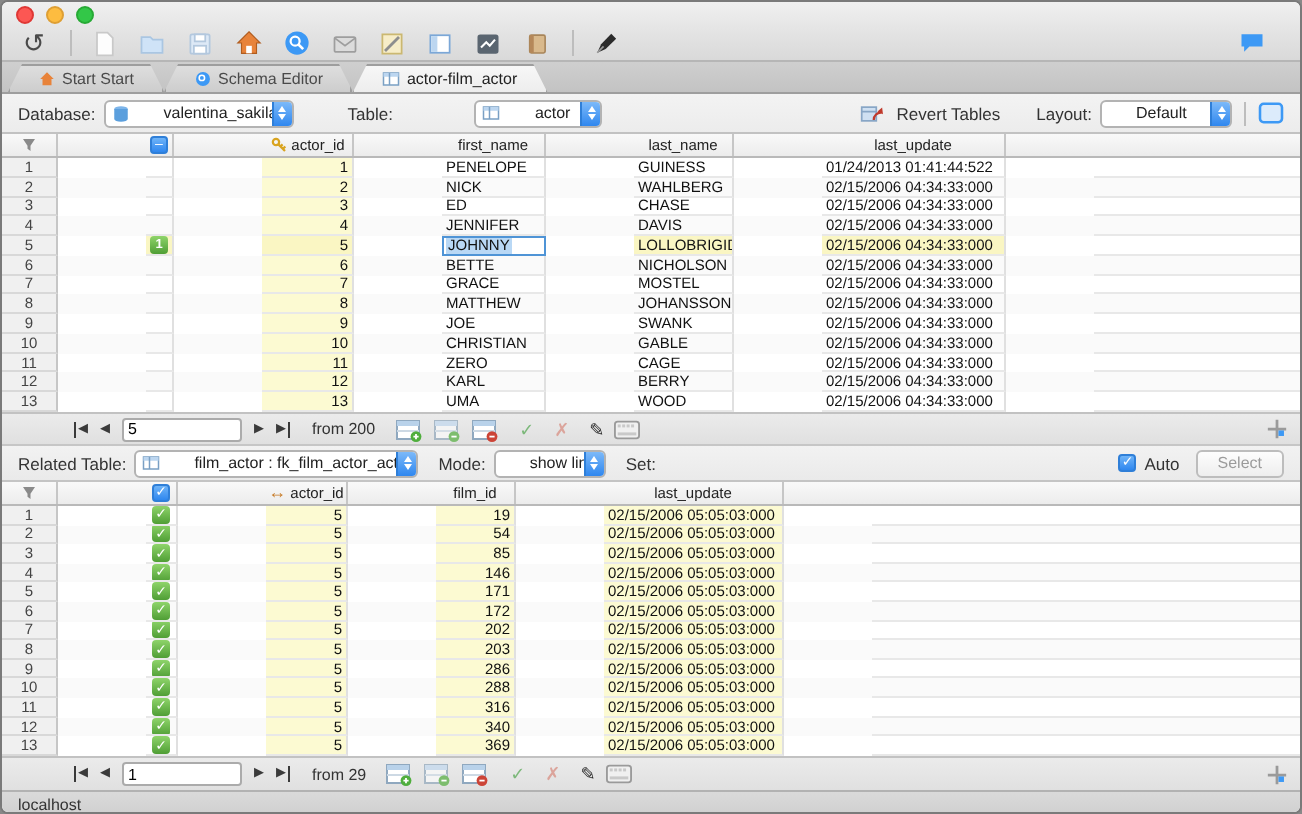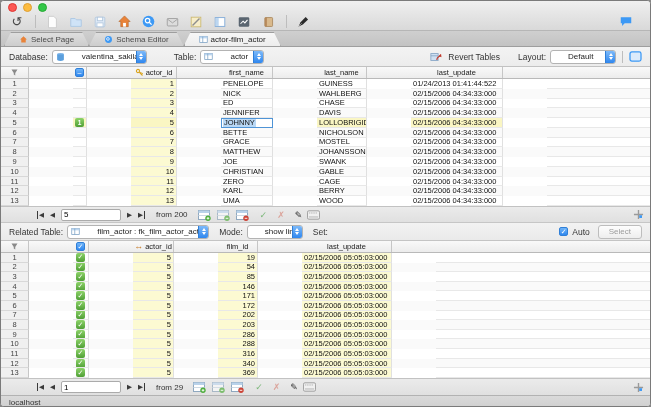--- a/index.html
+++ b/index.html
@@ -206,21 +206,21 @@
           <path d="M2 1 H14 V8 H6.5 L3.5 11 V8 H2 Z" fill="#3d99f5"></path>
         </svg>
       </span>
   </div>
 
   <div class="tabbar">
     <div class="tab">
       <svg width="9" height="9" viewBox="0 0 16 16">
           <path d="M8 2 L14 8 H12 V13.5 H4 V8 H2 Z" fill="#e8833a"></path>
         </svg>
-      <span>Select Page</span>
+      <span>Start Start</span>
     </div>
     <div class="tab">
       <svg width="9" height="9" viewBox="0 0 16 16">
           <circle cx="8" cy="8" r="6.2" fill="#3d99f5"></circle>
           <circle cx="7" cy="7" r="2.4" fill="none" stroke="#fff" stroke-width="1.4"></circle>
         </svg>
       <span>Schema Editor</span>
     </div>
     <div class="tab active">
       <svg width="9" height="9" viewBox="0 0 12 12">
@@ -241,21 +241,21 @@
             <path d="M1.5 2.6 V9.4 A4.5 1.8 0 0 0 10.5 9.4 V2.6" fill="#5b9fdd"></path>
           </svg>
         </span>
       <span class="dtxt">valentina_sakila</span>
       <span class="stepper">
           <i class="up"></i>
           <i class="dn"></i>
         </span>
     </div>
     <span class="lbl" style="margin-left:27px;">Table:</span>
-    <div class="dd" style="width:64px;">
+    <div class="dd" style="width:64px;margin-left:37px;">
       <span class="dicon">
           <svg width="9" height="9" viewBox="0 0 12 12">
             <rect x="1" y="2" width="10" height="8" fill="#fff" stroke="#7aa0c4"></rect>
             <rect x="1" y="2" width="10" height="2.5" fill="#bcd6f0"></rect>
             <line x1="5" y1="2" x2="5" y2="10" stroke="#7aa0c4"></line>
           </svg>
         </span>
       <span class="dtxt">actor</span>
       <span class="stepper">
           <i class="up"></i>

